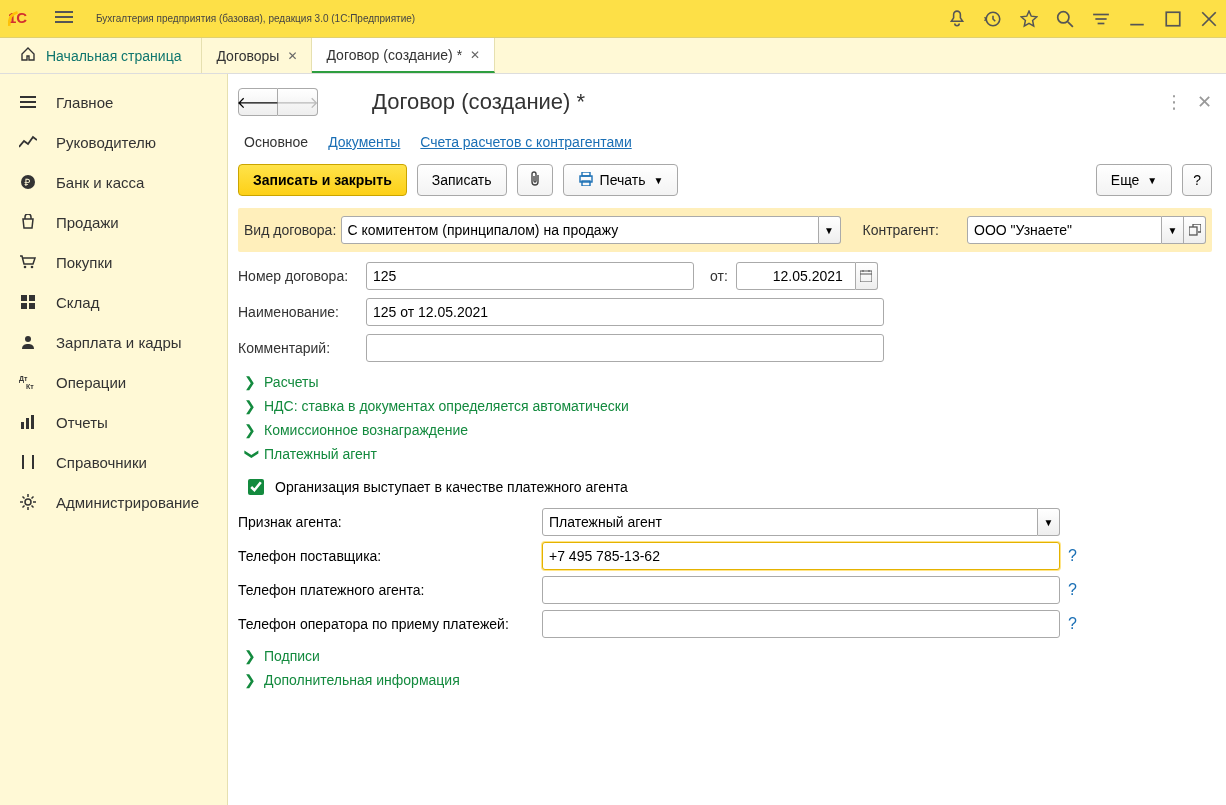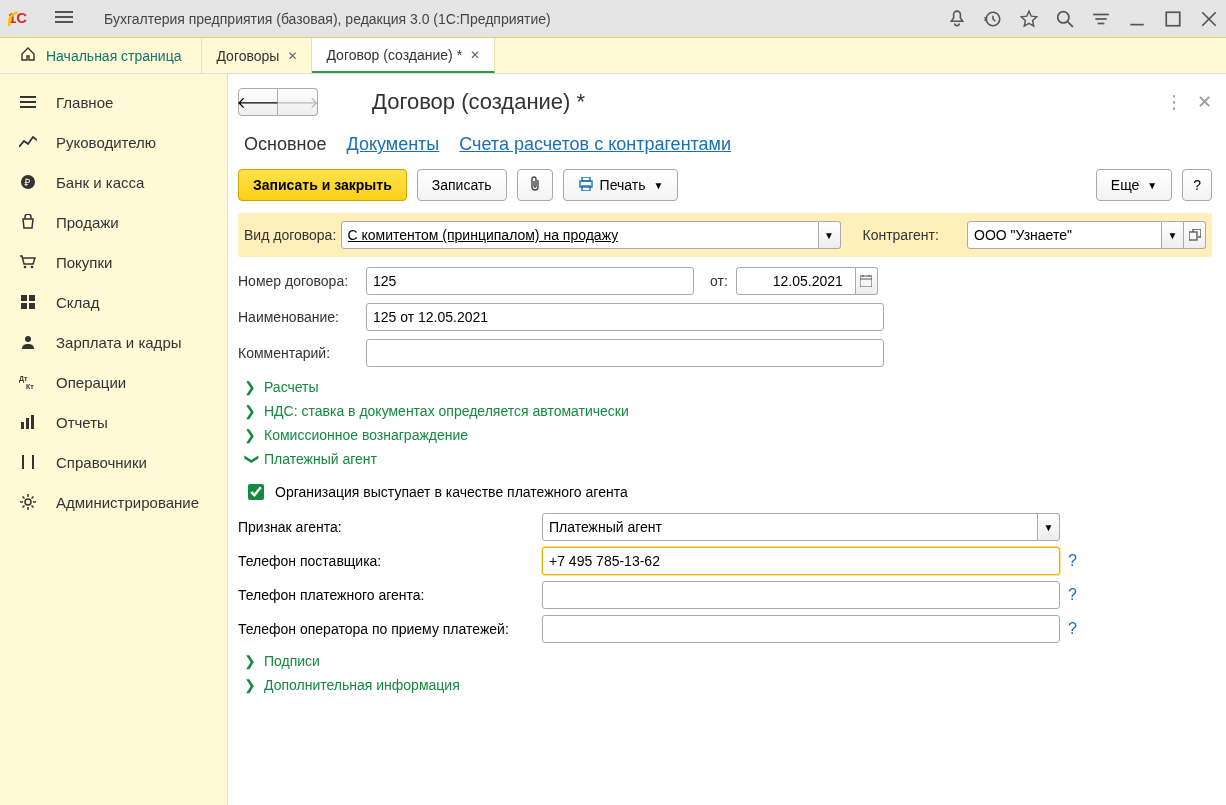--- a/index.html
+++ b/index.html
@@ -1,23 +1,23 @@
 <!DOCTYPE html>
 <html><head>
 <meta charset="utf-8">
 <style>
   * { box-sizing: border-box; font-family: Arial, sans-serif; }
   body { margin: 0; padding: 0; width: 1226px; height: 805px; background: #fff; overflow: hidden; }
 
-  .titlebar { height: 38px; background: #e5e5e5; display: flex; align-items: center; padding: 0 8px; border-bottom: 1px solid #e0d070; }
+  .titlebar { height: 38px; background: #fde047; display: flex; align-items: center; padding: 0 8px; border-bottom: 1px solid #e0d070; }
   .logo { color: #c62828; font-weight: bold; font-size: 20px; margin-right: 8px; display: flex; align-items: center; }
   .logo svg { width: 34px; height: 22px; }
   .menu-btn { width: 28px; text-align: center; cursor: pointer; }
   .menu-btn svg { width: 18px; height: 14px; }
-  .title-text { flex: 1; font-size: 14px; color: #444; margin-left: 26px; }
+  .title-text { flex: 1; font-size: 10px; color: #444; margin-left: 18px; }
   .titlebar-icons { display: flex; gap: 18px; align-items: center; color: #555; }
   .tb-icon { cursor: pointer; width: 18px; height: 18px; display: flex; align-items: center; justify-content: center; }
 
   .tabs-bar { height: 36px; background: #fff9d6; display: flex; align-items: stretch; border-bottom: 1px solid #ddd; }
   .tab-home { display: flex; align-items: center; padding: 0 20px; font-size: 14px; color: #0f766e; cursor: pointer; gap: 10px; border-right: 1px solid #e6e0b0; }
   .tab { display: flex; align-items: center; padding: 0 14px; font-size: 14px; color: #333; cursor: pointer; gap: 8px; border-right: 1px solid #e6e0b0; position: relative; }
   .tab.active { background: #fff; border-bottom: 2px solid #2e9e3f; }
   .tab-close { font-size: 12px; color: #666; cursor: pointer; }
 
   .main-area { display: flex; height: calc(805px - 38px - 36px); }
@@ -27,21 +27,21 @@
 
   .content { flex: 1; background: #fff; padding: 14px 14px 0 10px; overflow-y: auto; position: relative; }
   .page-header { display: flex; align-items: center; margin-bottom: 12px; }
   .nav-btn { width: 40px; height: 28px; border: 1px solid #aaa; background: linear-gradient(#fff,#eee); display: flex; align-items: center; justify-content: center; font-size: 16px; cursor: pointer; }
   .nav-btn.disabled { color: #bbb; cursor: default; }
   .nav-btn.left { border-radius: 4px 0 0 4px; }
   .nav-btn.right { border-radius: 0 4px 4px 0; border-left: none; }
   .page-title { font-size: 22px; margin-left: 54px; color: #333; flex: 1; }
   .header-actions { display: flex; gap: 14px; color: #999; font-size: 18px; }
 
-  .subtabs { display: flex; gap: 20px; font-size: 18px; padding: 6px 6px 14px 6px; }
+  .subtabs { display: flex; gap: 20px; font-size: 14px; padding: 6px 6px 14px 6px; }
   .subtab-active { color: #333; }
   .subtab-link { color: #1a6fb5; text-decoration: underline; cursor: pointer; }
 
   .toolbar { display: flex; align-items: center; gap: 10px; margin-bottom: 12px; }
   .btn { height: 32px; border: 1px solid #a8a8a8; border-radius: 4px; background: linear-gradient(#fff,#f3f3f3); padding: 0 14px; font-size: 14px; cursor: pointer; display: flex; align-items: center; gap: 6px; }
   .btn.primary { background: linear-gradient(#ffe34a,#fdd017); border-color: #caa400; font-weight: bold; }
   .toolbar-spacer { flex: 1; }
   .btn.small { padding: 0 10px; }
   .btn .caret { font-size: 10px; margin-left: 2px; }
 
@@ -297,21 +297,21 @@
       <button class="btn">
           <span>Еще</span>
           <span class="caret">▼</span>
         </button>
       <button class="btn small">?</button>
     </div>
 
     <div class="form-row hl-row">
       <span class="form-label">Вид договора:</span>
       <div class="select-wrap" style="flex:0 0 500px">
-        <input class="input no-rr" style="flex: 1 1 0%; text-decoration: underline;" readonly="" value="С комитентом (принципалом) на продажу">
+        <input class="input no-rr" style="flex: 1 1 0%;" readonly="" value="С комитентом (принципалом) на продажу">
         <div class="select-btn">▼</div>
       </div>
       <span class="form-label" style="margin-left:22px">Контрагент:</span>
       <div class="select-wrap" style="flex:1; margin-left:8px">
         <input class="input no-rr" style="flex: 1 1 0%;" value="ООО &quot;Узнаете&quot;">
         <div class="select-btn" style="border-radius:0">▼</div>
         <div class="open-btn">
             <svg width="12" height="12" viewBox="0 0 12 12">
               <rect x="0" y="3" width="8" height="8" fill="none" stroke="#555" stroke-width="1.3"></rect>
               <path d="M4 3V0h8v8H9" fill="none" stroke="#555" stroke-width="1.3"></path>

